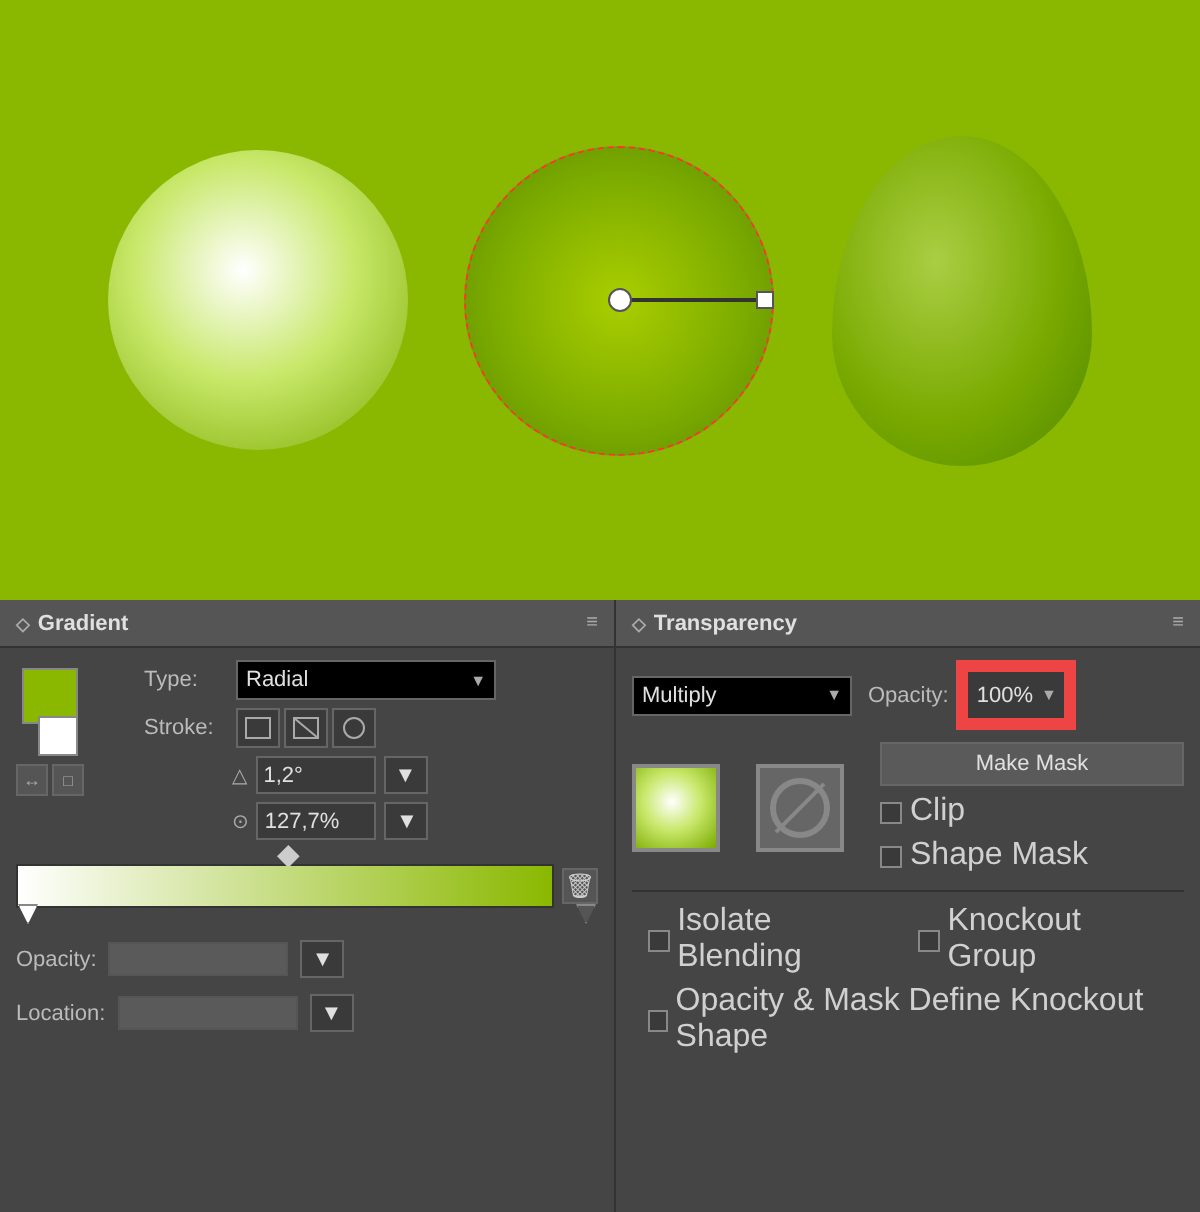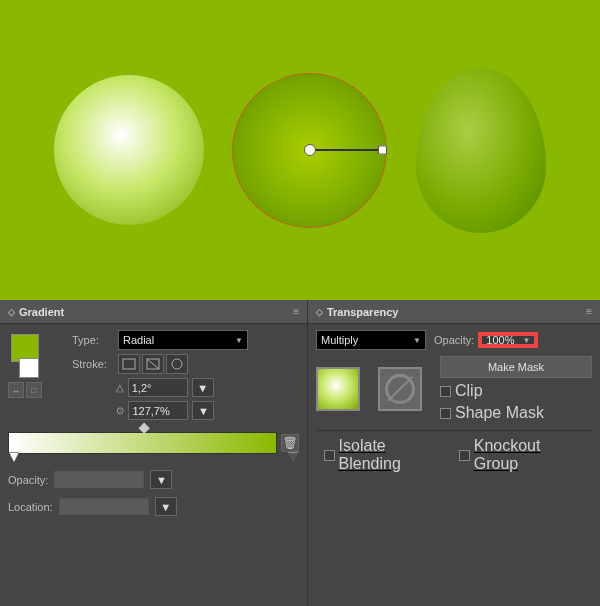--- a/index.html
+++ b/index.html
@@ -422,23 +422,23 @@
       gap: 4px;
     }
 
     .opacity-label {
       color: #bbb;
       font-size: 11px;
     }
 
     .opacity-input-field {
       width: 60px;
-      height: 16px;
+      height: 35px;
       background: #3a3a3a;
-      border: 4px solid #ef4444;
+      border: 6px solid #ef4444;
       color: #e0e0e0;
       font-size: 11px;
       padding: 1px 4px;
       display: flex;
       align-items: center;
       justify-content: space-between;
     }
 
     
     .mask-area {
@@ -524,21 +524,20 @@
       font-size: 16px;
     }
 
     
     .bottom-checkboxes {
       border-top: 1px solid #333;
       padding: 6px 8px;
       display: flex;
       flex-direction: column;
       gap: 4px;
-      text-decoration: underline;
     }
 
     .bottom-checkbox-row {
       display: flex;
       align-items: center;
       gap: 4px;
     }
 
     .swap-icon-btn {
       width: 16px;
@@ -721,17 +720,21 @@
         </div>
       </div>
 
       <div class="bottom-checkboxes">
         <div class="bottom-checkbox-row">
           <div class="checkbox"></div>
           <span class="checkbox-label">Isolate Blending</span>
           <div class="checkbox" style="margin-left:8px;"></div>
           <span class="checkbox-label">Knockout Group</span>
         </div>
+        <div class="bottom-checkbox-row">
+          <div class="checkbox"></div>
+          <span class="checkbox-label">Opacity &amp; Mask Define Knockout Shape</span>
+        </div>
       </div>
     </div>
   </div>
 
 </div>
 
 </body></html>

